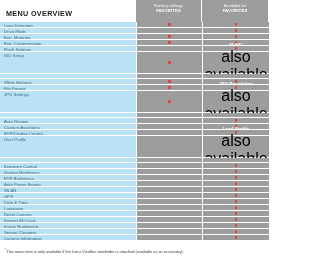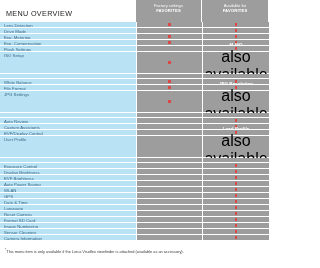--- a/index.html
+++ b/index.html
@@ -7,21 +7,21 @@
     width:270px;height:268px;overflow:hidden;
     background:#ffffff;
     font-family:"Liberation Sans", sans-serif;
     -webkit-font-smoothing:antialiased;
   }
   .page{position:relative;width:270px;height:268px;box-sizing:border-box;}
 
   
   .header{display:flex;align-items:flex-end;height:22px;}
   .title{
-    font-size:7.2px;font-weight:normal;color:#1b1b1b;
+    font-size:7.2px;font-weight:bold;color:#1b1b1b;
     letter-spacing:.35px;padding-left:6px;padding-bottom:4px;
     width:135px;box-sizing:border-box;white-space:nowrap;
   }
   .hcell{
     width:67px;box-sizing:border-box;
     background:#9d9d9d;color:#ffffff;
     text-align:center;font-size:4.1px;line-height:5.4px;
     padding:3px 2px 2px 2px;height:22px;
     border-right:1px solid #ffffff;
   }

